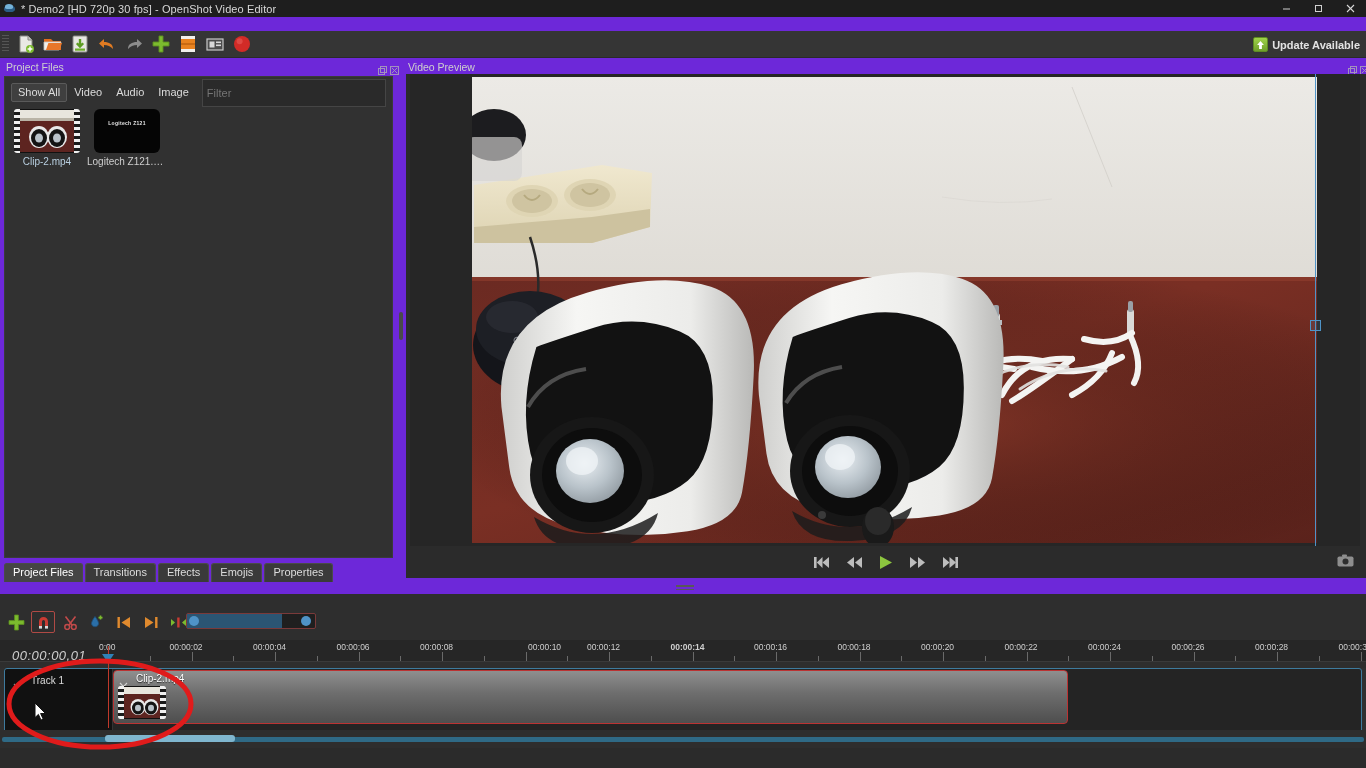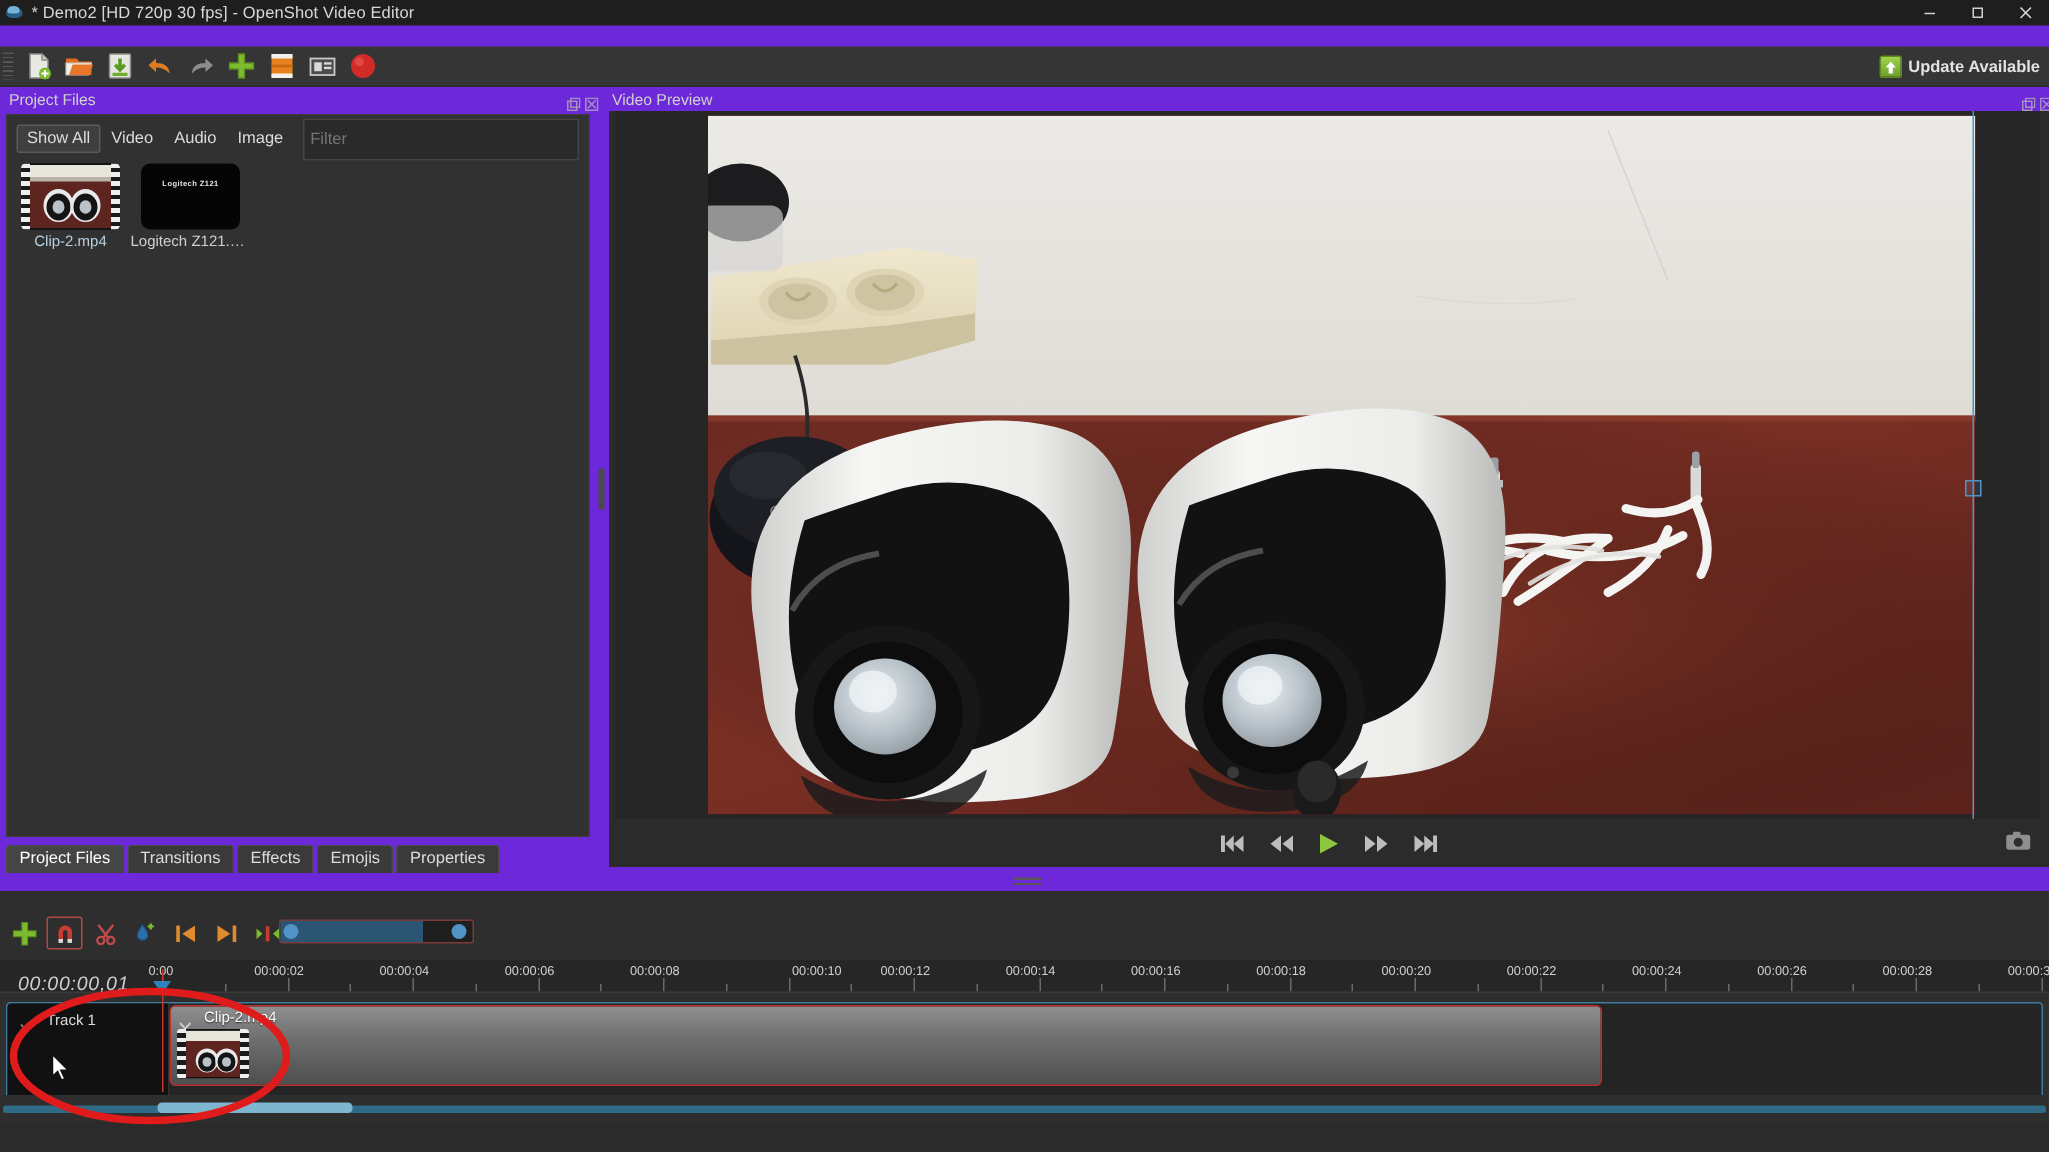--- a/index.html
+++ b/index.html
@@ -700,21 +700,21 @@
         <div class="rtick" style="left: 400.25px; height: 5px;"></div>
         <div class="rlabel" style="left: 420px;">00:00:08</div>
         <div class="rtick" style="left: 442px; height: 9px;"></div>
         <div class="rtick" style="left: 483.75px; height: 5px;"></div>
         <div class="rlabel" style="left: 528px;">00:00:10</div>
         <div class="rtick" style="left: 525.5px; height: 9px;"></div>
         <div class="rtick" style="left: 567.25px; height: 5px;"></div>
         <div class="rlabel" style="left: 587px;">00:00:12</div>
         <div class="rtick" style="left: 609px; height: 9px;"></div>
         <div class="rtick" style="left: 650.75px; height: 5px;"></div>
-        <div class="rlabel" style="left: 670.5px;">00:00:14</div>
+        <div class="rlabel" style="left: 670.5px; font-weight: bold;">00:00:14</div>
         <div class="rtick" style="left: 692.5px; height: 9px;"></div>
         <div class="rtick" style="left: 734.25px; height: 5px;"></div>
         <div class="rlabel" style="left: 754px;">00:00:16</div>
         <div class="rtick" style="left: 776px; height: 9px;"></div>
         <div class="rtick" style="left: 817.75px; height: 5px;"></div>
         <div class="rlabel" style="left: 837.5px;">00:00:18</div>
         <div class="rtick" style="left: 859.5px; height: 9px;"></div>
         <div class="rtick" style="left: 901.25px; height: 5px;"></div>
         <div class="rlabel" style="left: 921px;">00:00:20</div>
         <div class="rtick" style="left: 943px; height: 9px;"></div>

